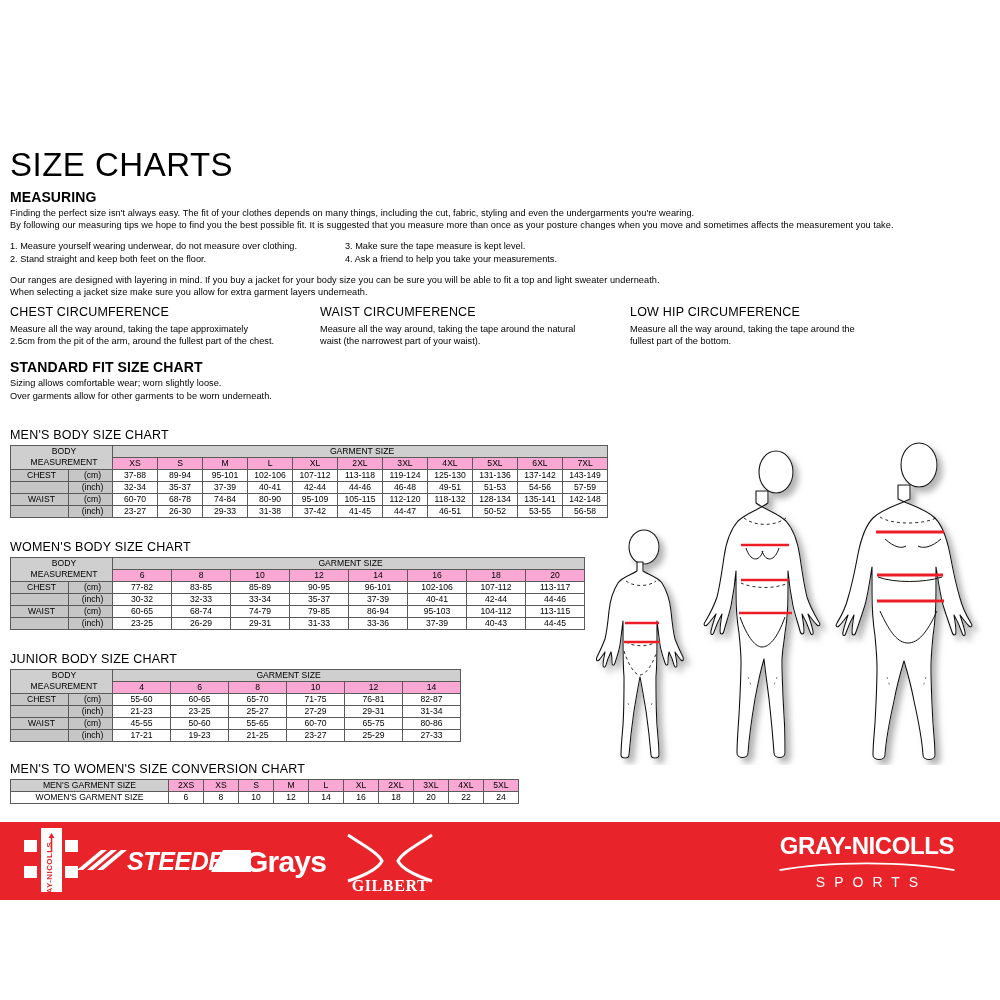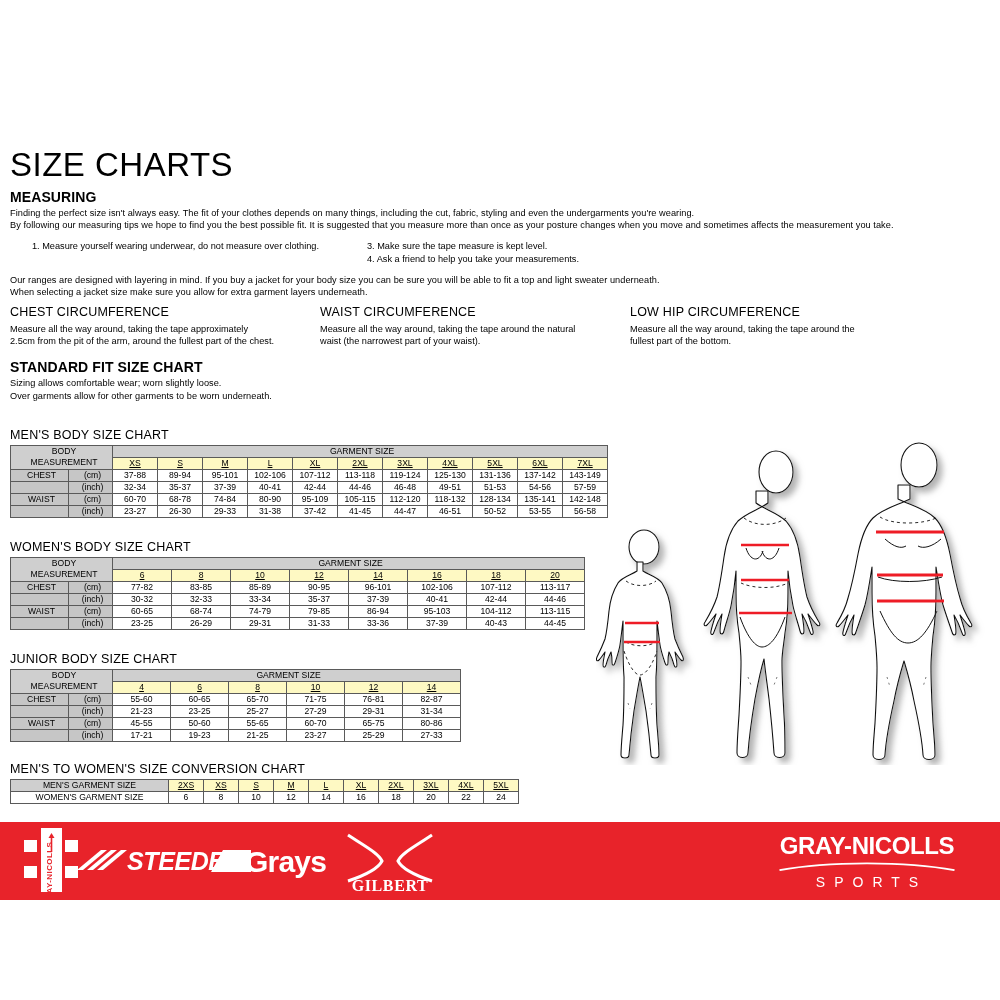--- a/index.html
+++ b/index.html
@@ -54,21 +54,21 @@
   .tips {
     position: relative;
     width: 980px;
   }
   .tips-col {
     display: inline-block;
     vertical-align: top;
     font-size: 9.2px;
     line-height: 12.4px;
   }
-  .tips-col.left { width: 335px; margin-left: 22px; }
+  .tips-col.left { width: 335px; }
   .tips-col.right { width: 400px; }
 
   
   .circ-row {
     display: flex;
     width: 980px;
     margin-top: 6px;
   }
   .circ-col { width: 310px; }
   .circ-title {
@@ -96,21 +96,21 @@
   table.size td, table.size th {
     border: 1px solid #5a5a5a;
     text-align: center;
     height: 11px;
     padding: 0;
     font-weight: normal;
     line-height: 11px;
     white-space: nowrap;
   }
   .hdr-grey   { background: #cfcfcf; }
-  .hdr-grey2  { background: #fef9c3; text-decoration: underline; }
+  .hdr-grey2  { background: #f9a8d4; }
   .lbl-grey   { background: #c6c6c6; }
   .cell-white { background: #ffffff; }
   .lbl-left {
     text-align: left;
     padding-left: 4px !important;
   }
   .bm-cell {
     text-align: left;
     padding-left: 5px !important;
     vertical-align: top;
@@ -202,20 +202,21 @@
 
     <div class="sec-head-bold">MEASURING</div>
     <p class="intro-line">Finding the perfect size isn't always easy. The fit of your clothes depends on many things, including the cut, fabric, styling and even the undergarments you're wearing.</p>
     <p class="intro-line">By following our measuring tips we hope to find you the best possible fit. It is suggested that you measure more than once as your posture changes when you move and sometimes affects the measurement you take.</p>
 
     <div class="spacer-9"></div>
 
     <div class="tips">
       <div class="tips-col left">
         <div>1. Measure yourself wearing underwear, do not measure over clothing.</div>
+        <div>2. Stand straight and keep both feet on the floor.</div>
       </div><div class="tips-col right">
         <div>3. Make sure the tape measure is kept level.</div>
         <div>4. Ask a friend to help you take your measurements.</div>
       </div>
     </div>
 
     <div class="spacer-9"></div>
 
     <p class="intro-line">Our ranges are designed with layering in mind. If you buy a jacket for your body size you can be sure you will be able to fit a top and light sweater underneath.</p>
     <p class="intro-line">When selecting a jacket size make sure you allow for extra garment layers underneath.</p>

